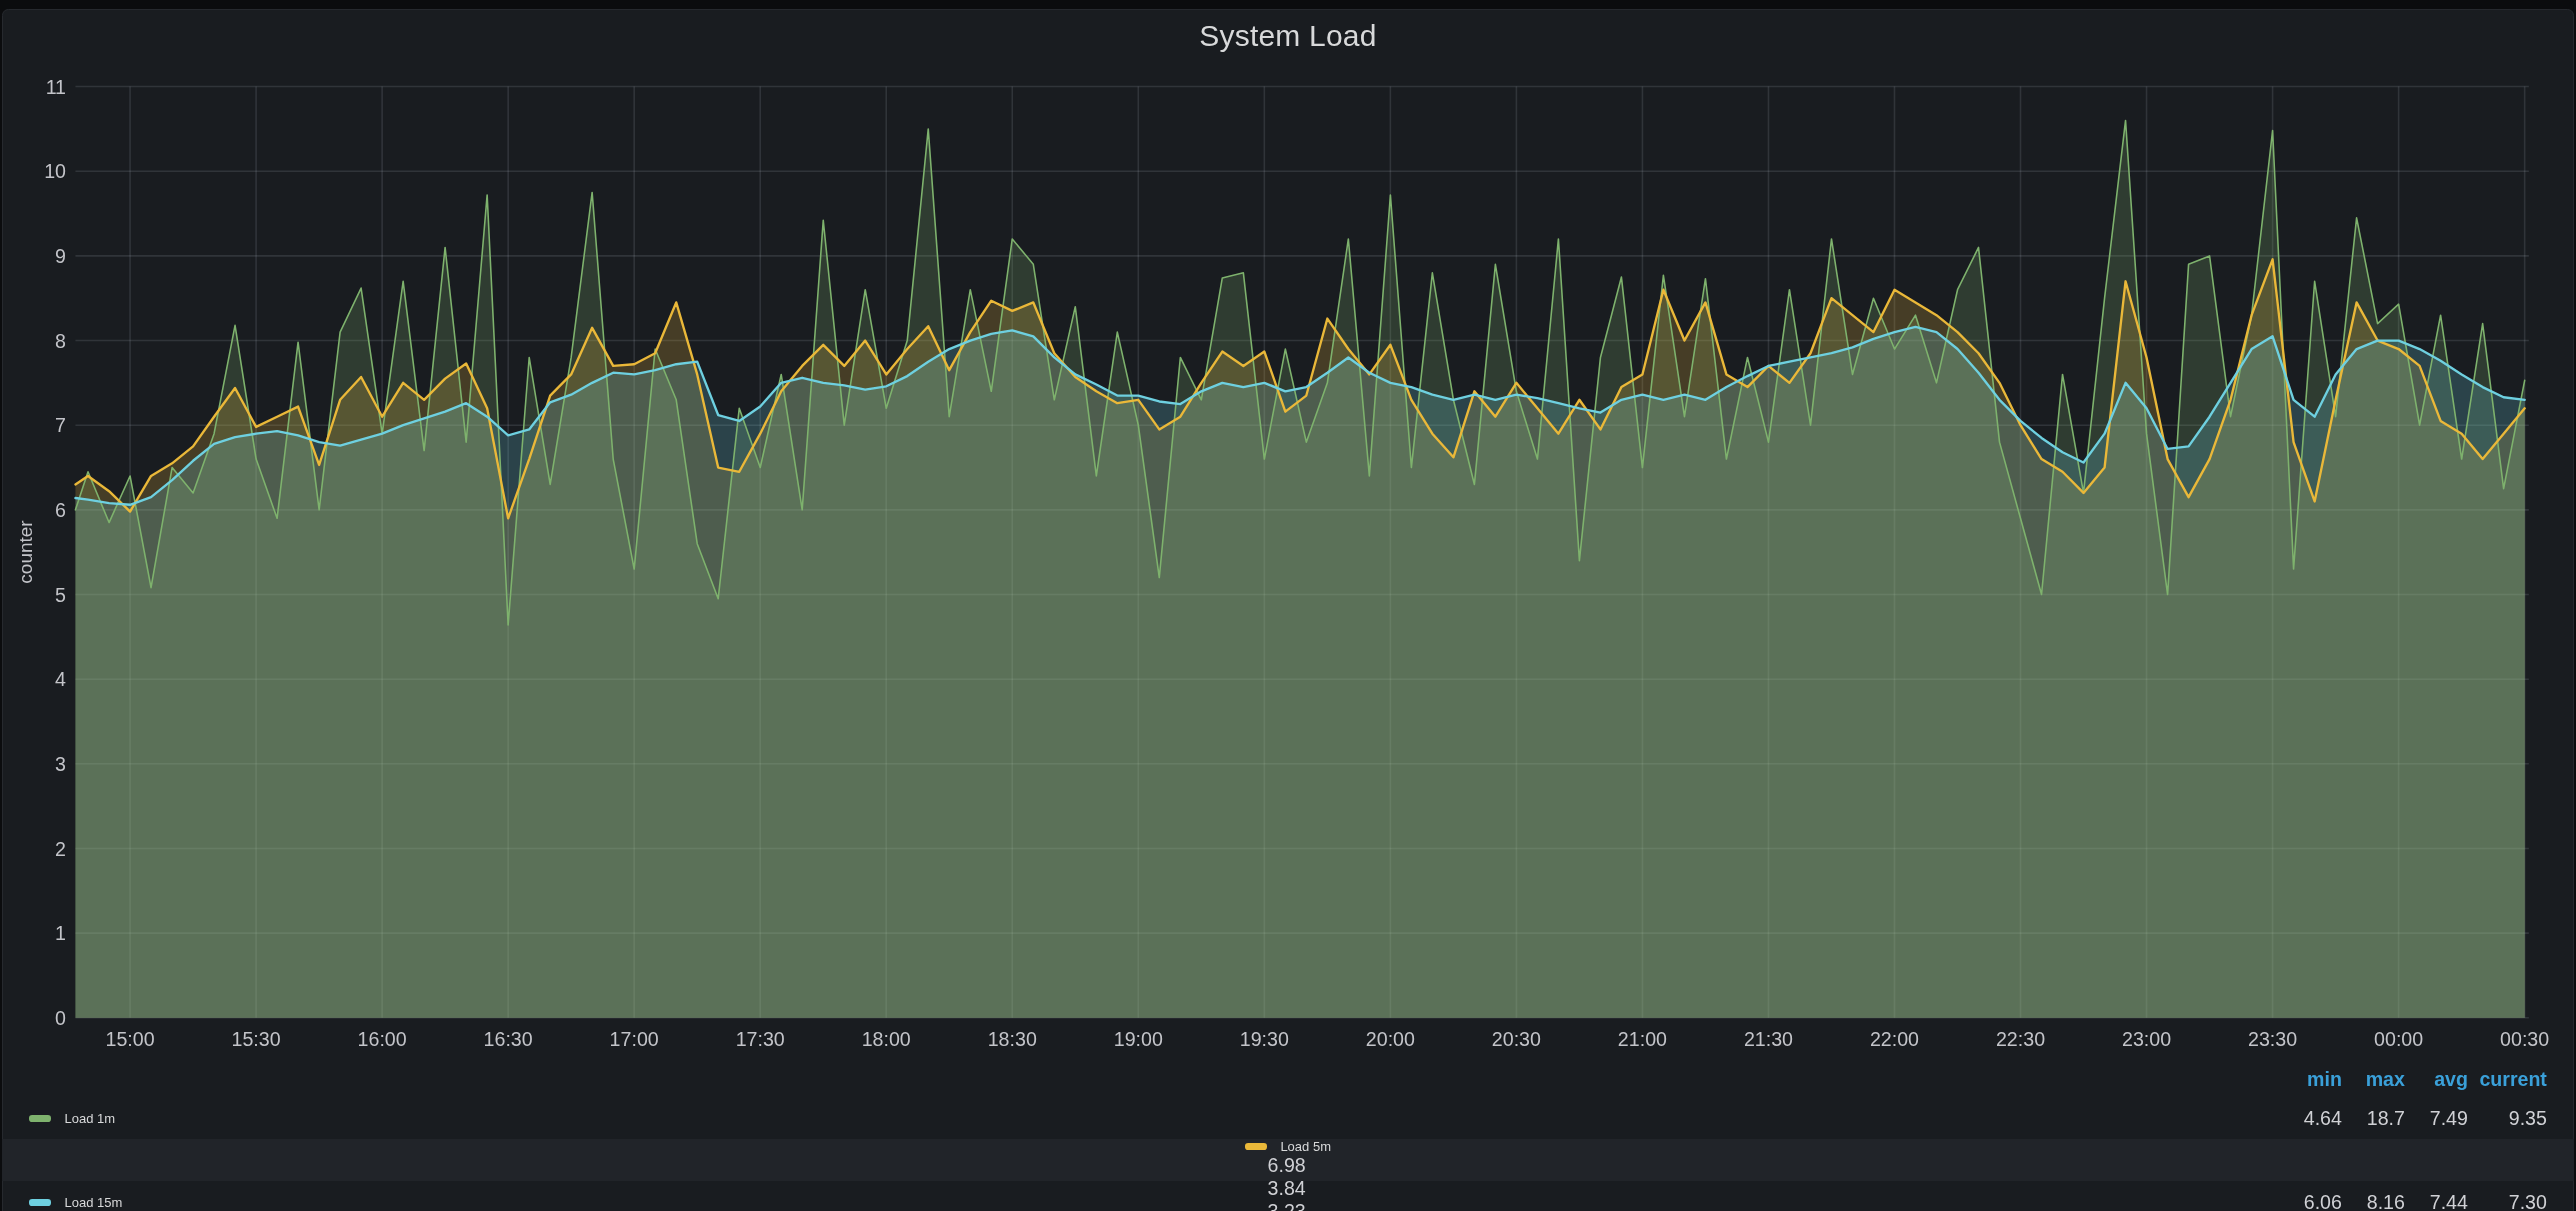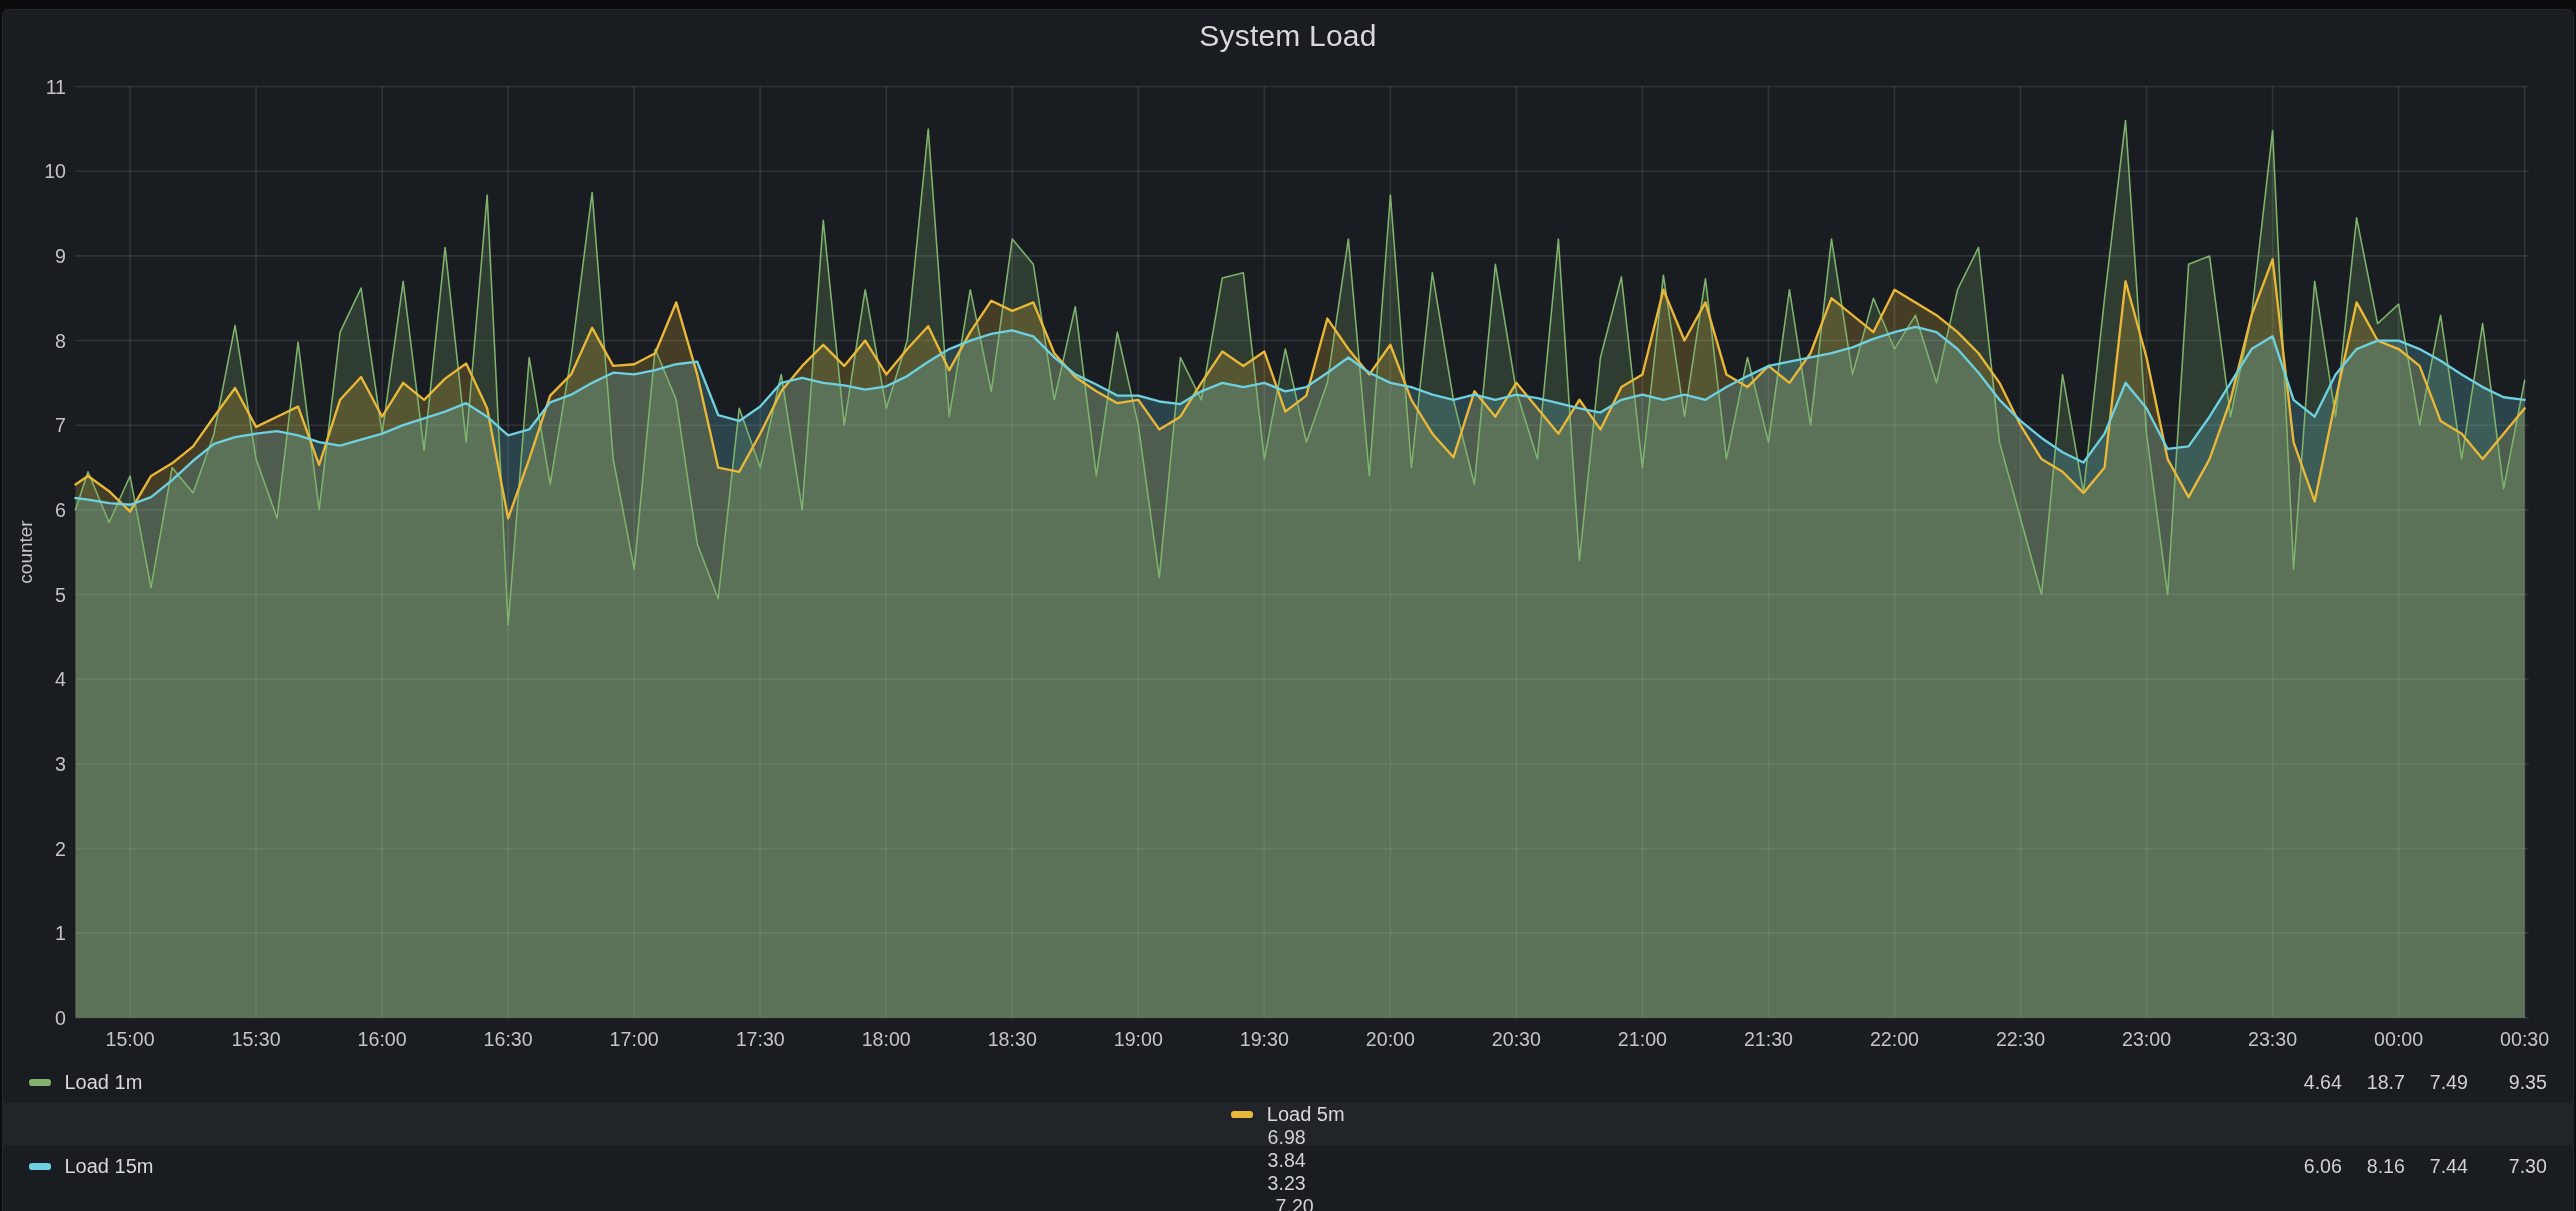--- a/index.html
+++ b/index.html
@@ -12,21 +12,21 @@
   #chart-svg{position:absolute;left:0;top:0;}
   .y-axis-title{position:absolute;left:26px;top:552px;transform:translate(-50%,-50%) rotate(-90deg);
                 font-size:19px;color:#c3c4c9;white-space:nowrap;}
   
   #legend{position:absolute;left:1.6px;right:1.6px;top:1061px;font-size:19.6px;color:#d0d1d5;}
   .lrow{display:flex;align-items:center;height:42px;padding-right:27.5px;box-sizing:border-box;}
   .lrow.lhead{height:36px;font-weight:700;}
   .lrow.zebra{background:#212429;flex-direction:column;}
   .llabel{flex:1;display:flex;align-items:center;padding-left:27.5px;}
   .lswatch{display:inline-block;width:22px;height:7px;border-radius:3.1px;margin-right:13.4px;flex:0 0 auto;}
-  .lname{color:#d8d9da;font-size:20px;cursor:pointer;}
+  .lname{color:#d8d9da;font-size:13px;cursor:pointer;}
   .lnum{width:63px;text-align:right;flex:0 0 auto;}
   .lnum.lcur{width:79px;}
   .lhead .lnum{cursor:pointer;}
 </style>
 </head>
 <body>
 
 <div id="stage">
   <div class="panel"></div>
 
@@ -111,20 +111,27 @@
         <text x="2731.52397260274" y="1331">23:00</text>
         <text x="2891.900684931507" y="1331">23:30</text>
         <text x="3052.277397260274" y="1331">00:00</text>
         <text x="3212.654109589041" y="1331">00:30</text>
       </g>
     </svg>
 
   <div class="y-axis-title">counter</div>
 
   <div id="legend">
+    <div class="lrow lhead">
+      <span class="llabel"></span>
+      <span class="lnum" style="color: rgb(58, 160, 217);">min</span>
+      <span class="lnum" style="color: rgb(58, 160, 217);">max</span>
+      <span class="lnum" style="color: rgb(58, 160, 217);">avg</span>
+      <span class="lnum lcur" style="color: rgb(58, 160, 217);">current</span>
+    </div>
     <div id="legend-rows">
         <div class="lrow">
           <span class="llabel">
             <span class="lswatch" style="background: rgb(126, 178, 109);"></span>
             <span class="lname">Load 1m</span>
           </span>
           <span class="lnum">4.64</span>
           <span class="lnum">18.7</span>
           <span class="lnum">7.49</span>
           <span class="lnum lcur">9.35</span>

